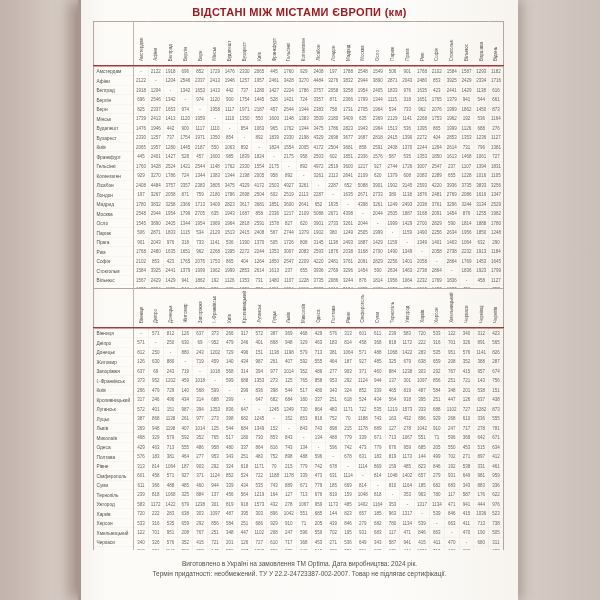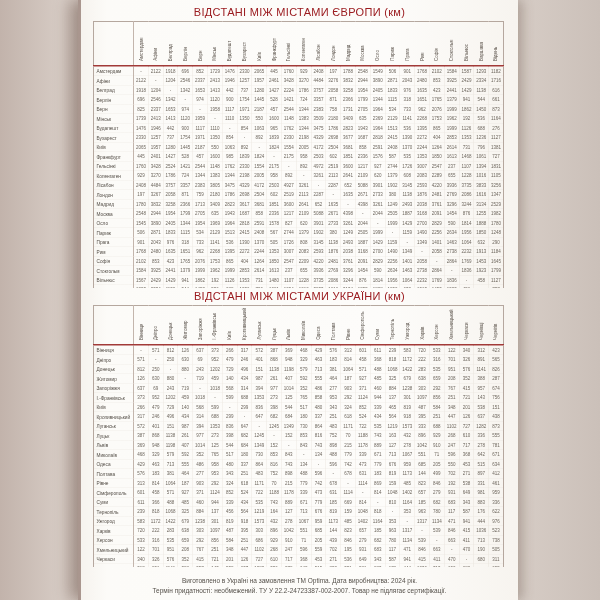--- a/index.html
+++ b/index.html
@@ -10,21 +10,21 @@
     position:relative;
   }
   .sheet{
     position:absolute;top:0;bottom:0;left:78px;width:440px;
     background:linear-gradient(90deg,#f6f3ee 0,#fcfbf8 6%,#fdfcfa 70%,#f7f4ef 100%);
     border-left:3px solid rgba(92,56,46,.5);
     box-shadow:-9px 0 14px rgba(70,40,30,.35), 6px 0 10px rgba(90,70,60,.25);
     padding:4px 12px 0 12px;box-sizing:border-box;
   }
   .tbl-title{
-    text-align:center;font-weight:normal;font-size:11px;letter-spacing:.3px;
+    text-align:center;font-weight:bold;font-size:11px;letter-spacing:.3px;
     color:var(--accent,#9b1c20);padding:2px 0 3px 0;white-space:nowrap;
   }
   .tbl-wrap{position:relative;overflow:hidden;}
   .wrap-eu{height:267px;}
   .wrap-ua{height:262px;}
   .scaled{
     transform:scale(0.5);transform-origin:0 0;width:820px;
   }
   table.dist{
     border-collapse:collapse;table-layout:fixed;width:820px;
@@ -795,21 +795,20 @@
                 <td>-</td>
                 <td>737</td>
               </tr>
             </tbody>
           </table>
       </div>
     </div>
   </div>
 
   <div class="table-block">
-    <div class="tbl-title">ВІДСТАНІ МІЖ МІСТАМИ УКРАЇНИ (км)</div>
     <div class="tbl-wrap wrap-ua">
       <div class="scaled">
         <table class="dist" id="tbl-ukraine">
             <colgroup>
               <col style="width: 80px;">
               <col style="width: 29.6px;">
               <col style="width: 29.6px;">
               <col style="width: 29.6px;">
               <col style="width: 29.6px;">
               <col style="width: 29.6px;">

